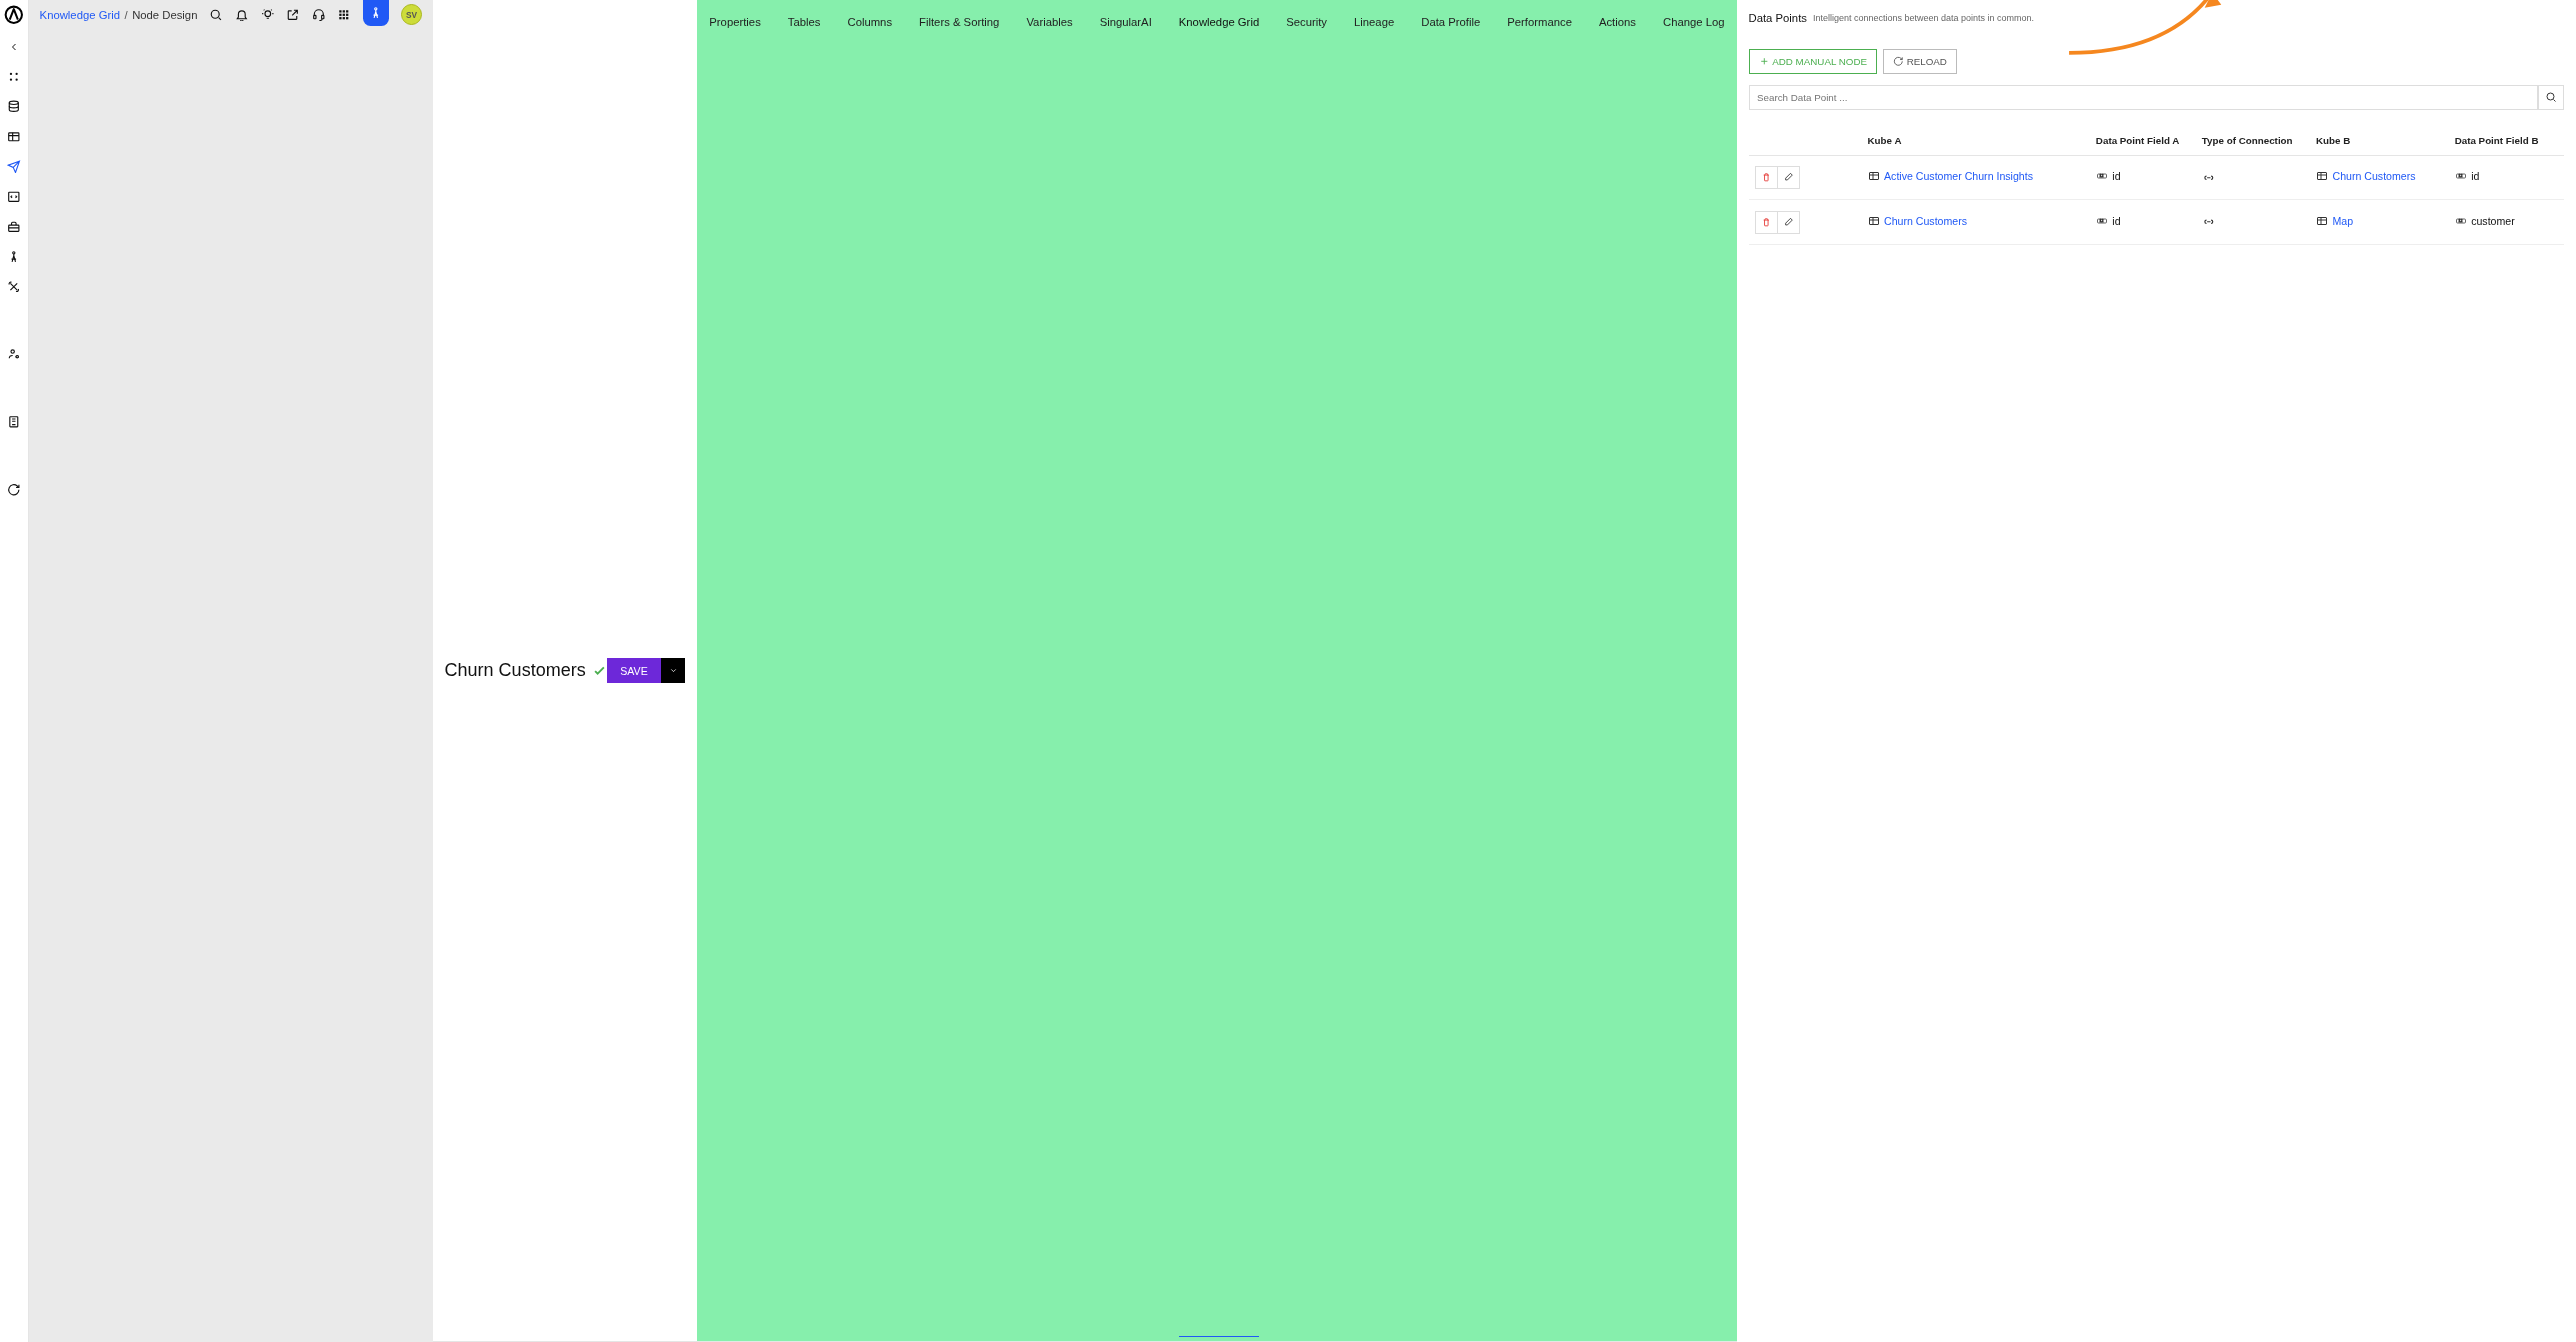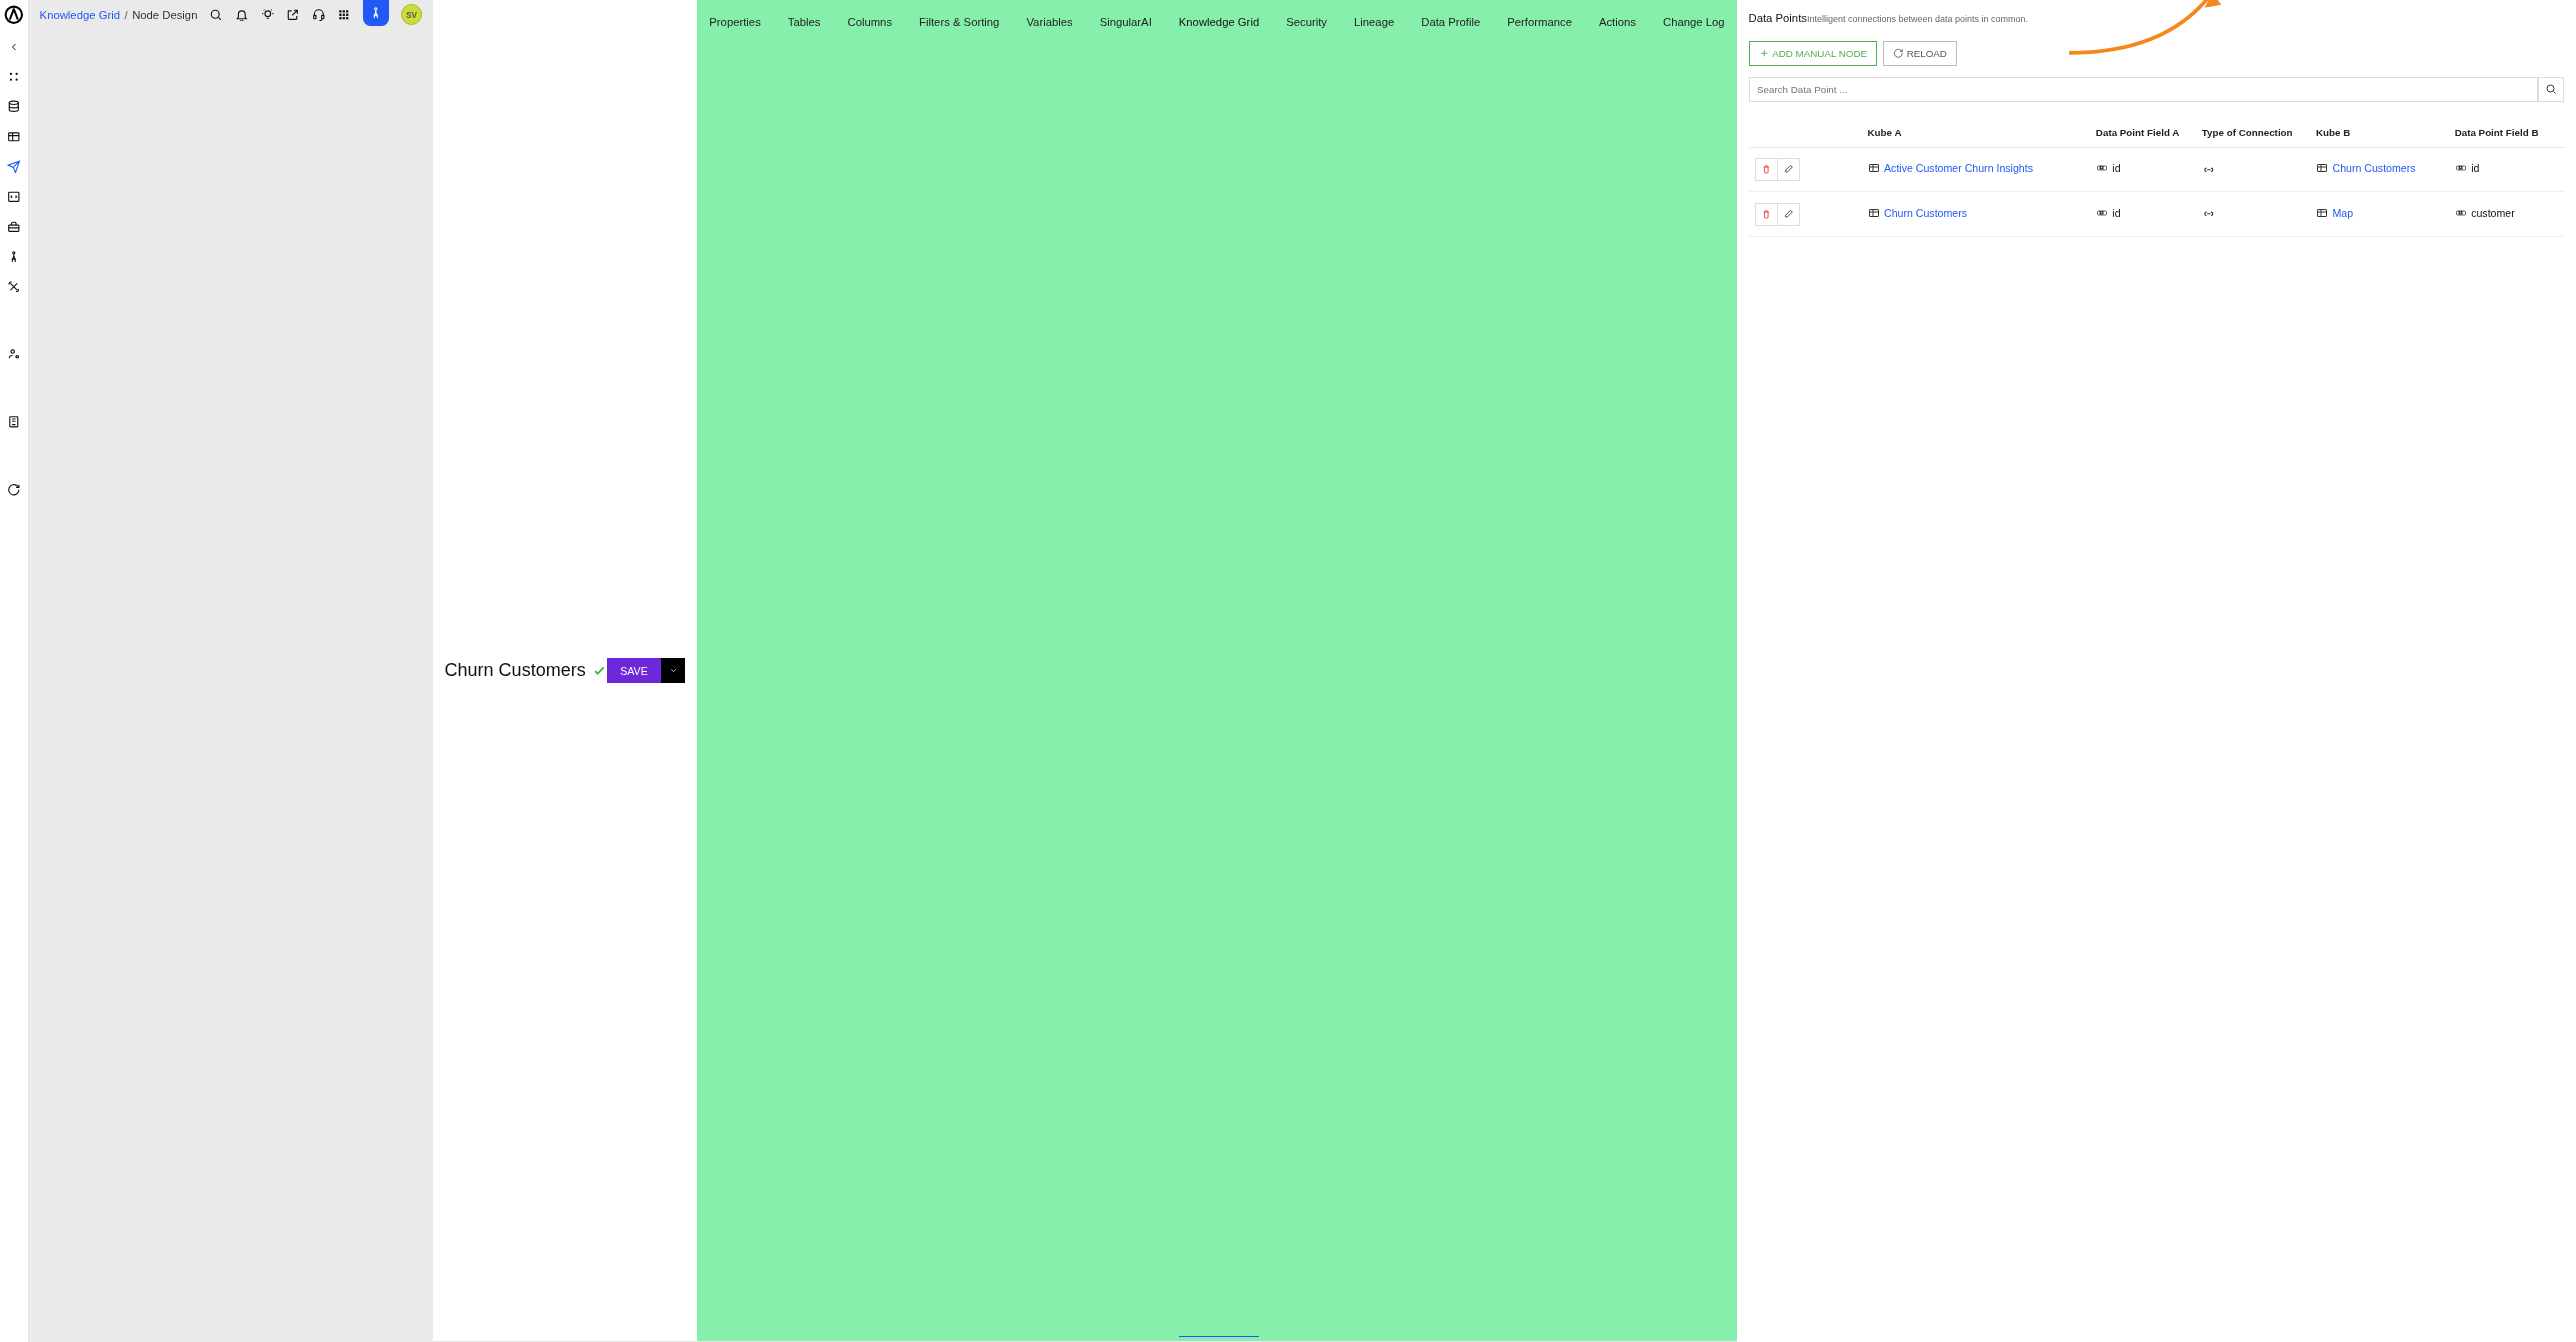--- a/index.html
+++ b/index.html
@@ -41,21 +41,21 @@
 
 .gap { height: 7.5px; background: #eaeaea; }
 
 
 .tabs { background: #86efac; display: flex; gap: 27px; padding: 4px 12px; border-bottom: 0.8px solid #e5e5e5; }
 .tab { padding: 12px 0; font-size: 11.3px; color: #222; cursor: pointer; border-bottom: 1.5px solid transparent; white-space: nowrap; }
 .tab.active { border-bottom: 1.5px solid #2059f5; color: #111; }
 
 
 .panel { background: #fff; padding: 12px; flex:1; }
-.section-head { display: flex; align-items: flex-end; margin-bottom: 17px; }
+.section-head { display: flex; align-items: center; gap: 6px; margin-bottom: 25px; }
 .section-title { font-size: 11.3px; font-weight: 500; }
 .section-sub { font-size: 9px; color: #666; }
 .btn-row { display: flex; gap: 6px; margin-bottom: 10.6px; align-items: center; }
 .btn-outline-green { border: 0.8px solid #4caf50; color: #4caf50; background: #fff; padding: 6px 9px; font-size: 9.8px; cursor: pointer; display:flex; align-items:center; gap:3px; }
 .btn-outline-gray { border: 0.8px solid #bbb; color: #555; background: #fff; padding: 6px 9px; font-size: 9.8px; cursor: pointer; display:flex; align-items:center; gap:3px; }
 
 .searchrow { display:flex; gap:0; margin-bottom: 16px; }
 .searchbox { flex:1; border: 0.8px solid #ddd; padding: 6px 7.5px; font-size: 9.8px; background:#fff; }
 .searchbtn { border: 0.8px solid #ddd; background:#fff; width: 26px; display:flex; align-items:center; justify-content:center; cursor:pointer; }
 

